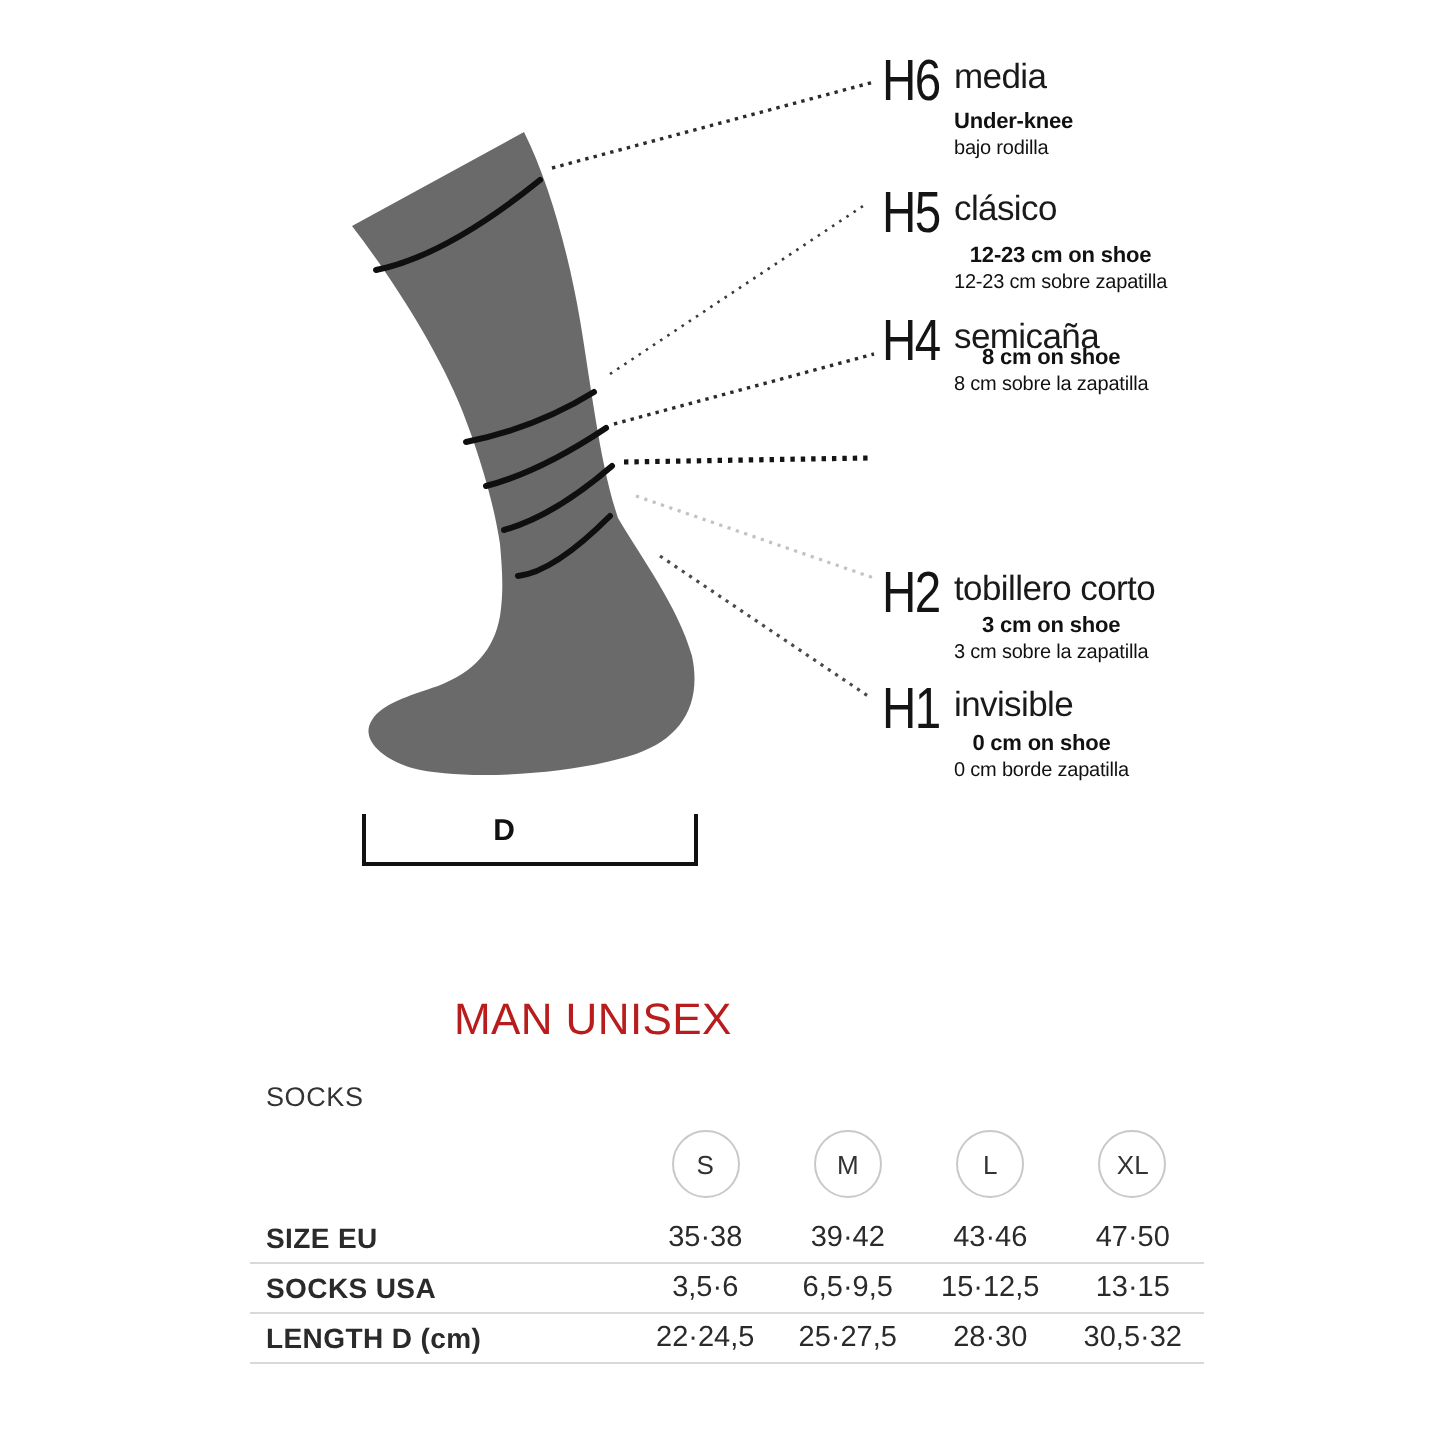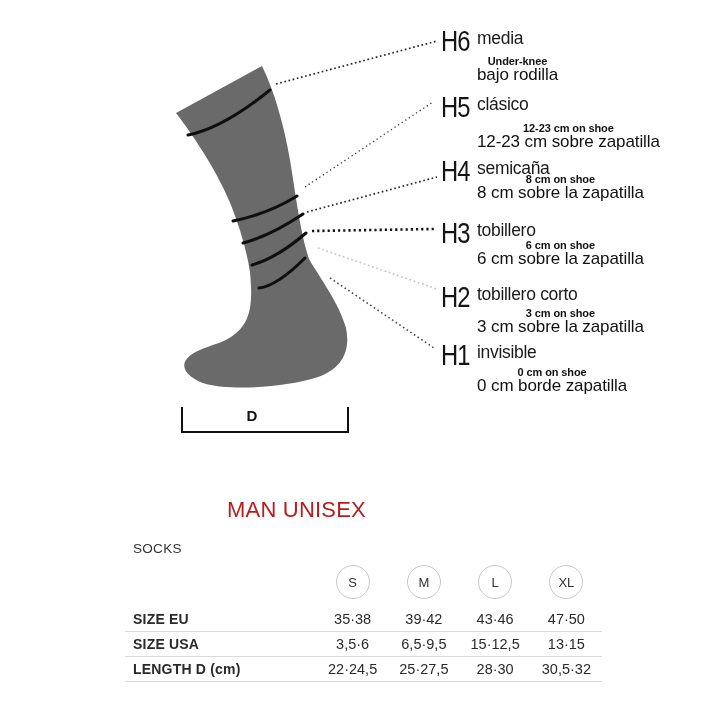--- a/index.html
+++ b/index.html
@@ -15,21 +15,21 @@
     display:inline-block;width:36px;font-size:29px;line-height:34px;
     color:#141414;font-weight:400;letter-spacing:-1px;
     transform:scaleX(0.82);transform-origin:0 0;white-space:nowrap;
   }
   .hname{
     margin-top:4px;font-size:17.5px;line-height:20px;color:#1a1a1a;
     letter-spacing:-0.3px;white-space:nowrap;
   }
   .subs{position:absolute;left:36px;white-space:nowrap;}
   .subs .s1{font-size:11px;font-weight:bold;line-height:13px;color:#111;letter-spacing:-0.1px;text-align:center;}
-  .subs .s2{font-size:17px;line-height:13px;color:#111;letter-spacing:-0.1px;}
+  .subs .s2{font-size:10px;line-height:13px;color:#111;letter-spacing:-0.1px;}
 
   
   .dlabel{
     position:absolute;left:182px;top:407px;width:140px;text-align:center;
     font-size:15px;font-weight:bold;color:#111;
   }
 
   
   .title{position:absolute;left:227px;top:500px;font-size:22px;line-height:20px;color:#b91c1c;letter-spacing:0.2px;}
   .socks{position:absolute;left:133px;top:541px;font-size:13.5px;line-height:16px;color:#333;letter-spacing:0.3px;}
@@ -106,28 +106,20 @@
 
   <div class="hlabel" style="top:154px">
     <span class="hcode">H4</span>
     <span class="hname">semicaña</span>
     <div class="subs" style="top:19px">
       <div class="s1">8 cm on shoe</div>
       <div class="s2">8 cm sobre la zapatilla</div>
     </div>
   </div>
 
-  <div class="hlabel" style="top:216px">
-    <span class="hcode">H3</span>
-    <span class="hname">tobillero</span>
-    <div class="subs" style="top:23px">
-      <div class="s1">6 cm on shoe</div>
-      <div class="s2">6 cm sobre la zapatilla</div>
-    </div>
-  </div>
 
   <div class="hlabel" style="top:280px">
     <span class="hcode">H2</span>
     <span class="hname">tobillero corto</span>
     <div class="subs" style="top:27px">
       <div class="s1">3 cm on shoe</div>
       <div class="s2">3 cm sobre la zapatilla</div>
     </div>
   </div>
 
@@ -160,21 +152,21 @@
         </div>
     </div>
     <div class="trow drow">
       <div class="lbl">SIZE EU</div>
       <div class="val">35·38</div>
       <div class="val">39·42</div>
       <div class="val">43·46</div>
       <div class="val">47·50</div>
     </div>
     <div class="trow drow">
-      <div class="lbl">SIZE USA</div>
+      <div class="lbl">SOCKS USA</div>
       <div class="val">3,5·6</div>
       <div class="val">6,5·9,5</div>
       <div class="val">15·12,5</div>
       <div class="val">13·15</div>
     </div>
     <div class="trow drow">
       <div class="lbl">LENGTH D (cm)</div>
       <div class="val">22·24,5</div>
       <div class="val">25·27,5</div>
       <div class="val">28·30</div>

